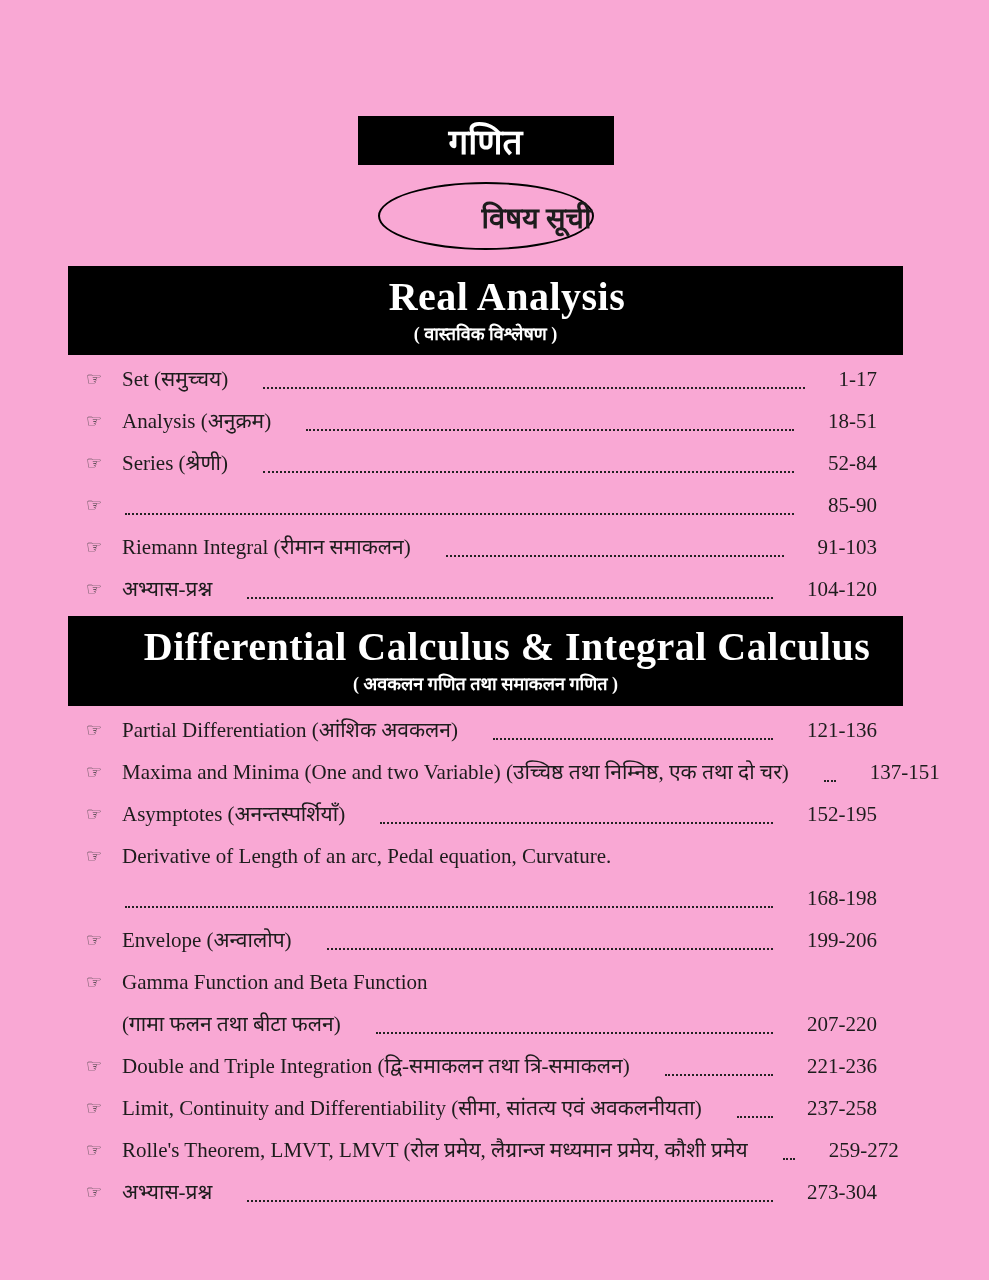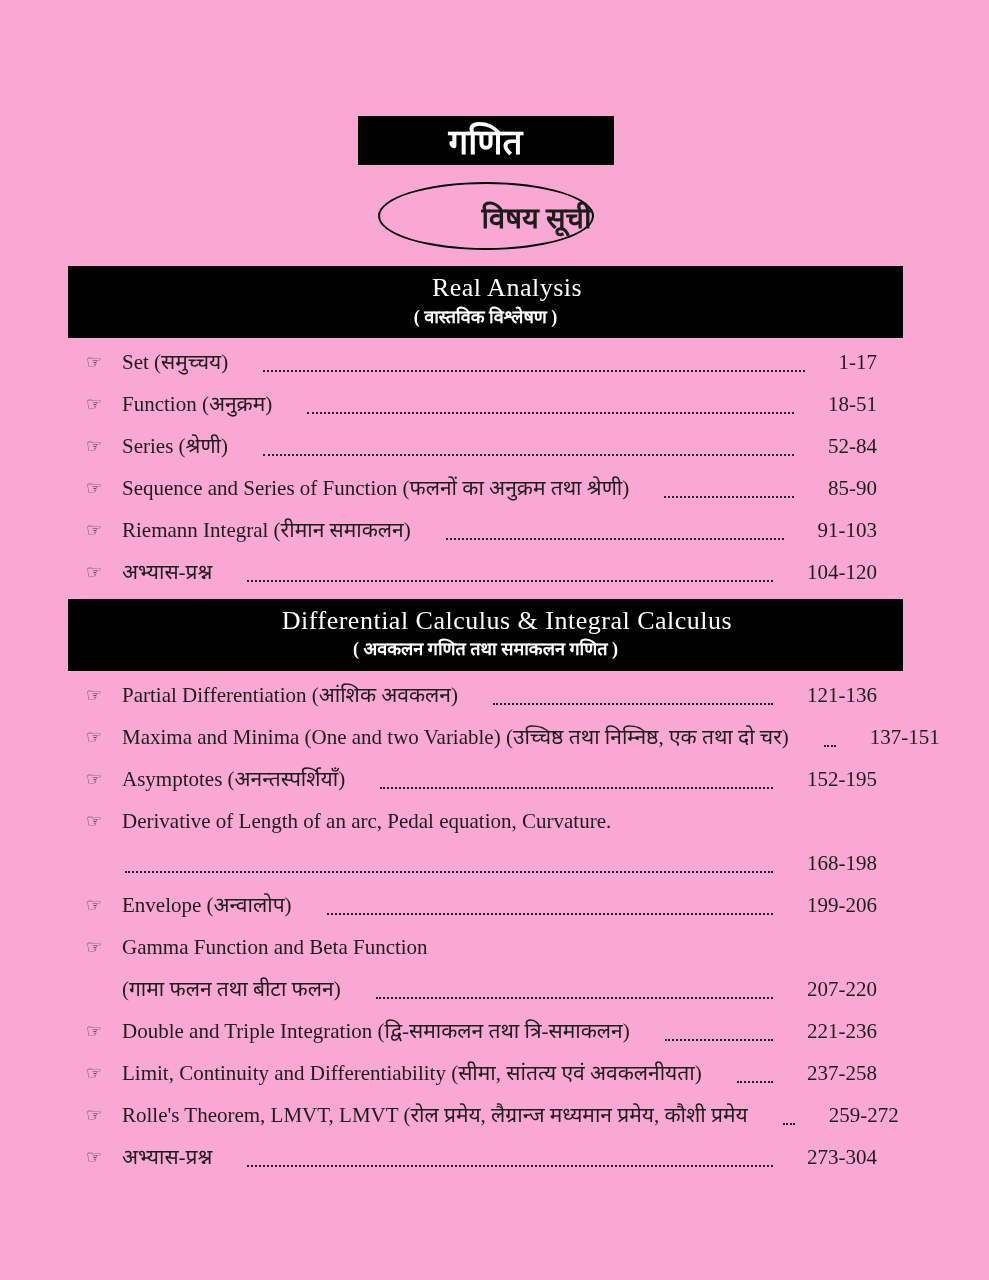--- a/index.html
+++ b/index.html
@@ -27,21 +27,21 @@
     border-radius:50%;
     display:flex; align-items:center; justify-content:flex-end;
     margin:17px auto 16px auto;
     font-size:29px; font-weight:bold;
   }
   .section-banner {
     background:#000; color:#fff;
     text-align:center;
     padding:6px 0 9px 0;
   }
-  .sec-en { font-size:26px; font-weight:normal; line-height:1.25; letter-spacing:0.5px;margin-left:43px; }
+  .sec-en { font-size:40px; font-weight:bold; line-height:1.25; letter-spacing:0.5px;margin-left:43px; }
   .sec-hi { font-size:18px; font-weight:bold; line-height:1.35; }
   .items { list-style:none; margin:3px 0 6px 0; padding:0; }
   .item { display:flex; }
   .hand {
     width:54px; box-sizing:border-box; padding-left:18px;
     font-family:"DejaVu Sans","Liberation Sans",sans-serif;
     font-size:18px; color:#3a3a3a;
     line-height:42px;
     flex:0 0 auto;
   }
@@ -84,21 +84,21 @@
     <span class="dots"></span>
     <span class="pg">1-17</span>
   </div>
 </div>
   </li>
 
   <li class="item">
     <span class="hand">☞</span>
     <div class="lines">
   <div class="line">
-    <span class="t">Function (अनुक्रम)</span>
+    <span class="t">Analysis (अनुक्रम)</span>
     <span class="dots"></span>
     <span class="pg">18-51</span>
   </div>
 </div>
   </li>
 
   <li class="item">
     <span class="hand">☞</span>
     <div class="lines">
   <div class="line">
@@ -106,21 +106,20 @@
     <span class="dots"></span>
     <span class="pg">52-84</span>
   </div>
 </div>
   </li>
 
   <li class="item">
     <span class="hand">☞</span>
     <div class="lines">
   <div class="line">
-    <span class="t">Sequence and Series of Function (फलनों का अनुक्रम तथा श्रेणी)</span>
     <span class="dots"></span>
     <span class="pg">85-90</span>
   </div>
 </div>
   </li>
 
   <li class="item">
     <span class="hand">☞</span>
     <div class="lines">
   <div class="line">

